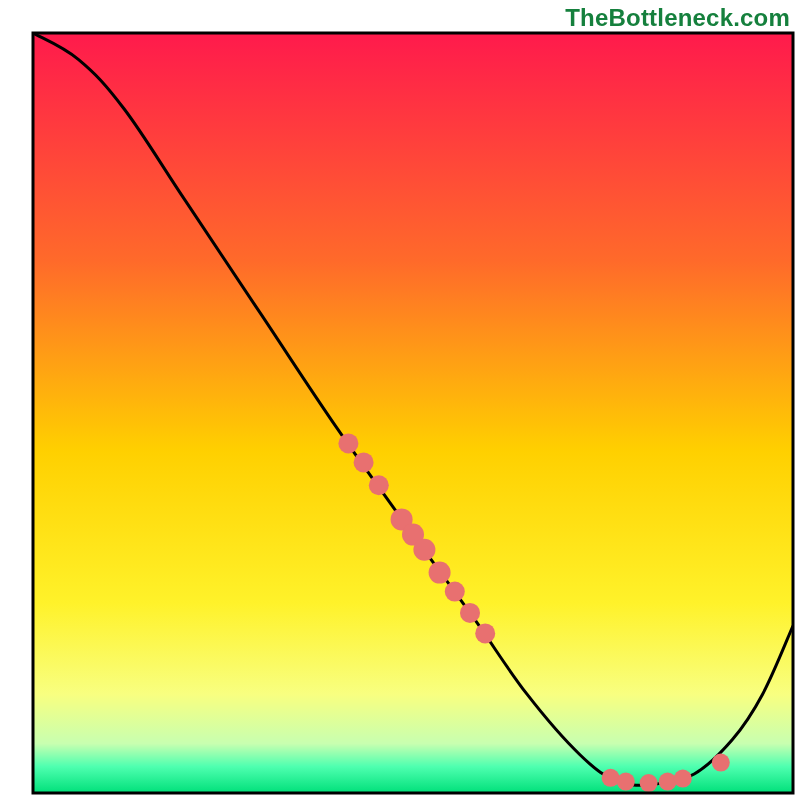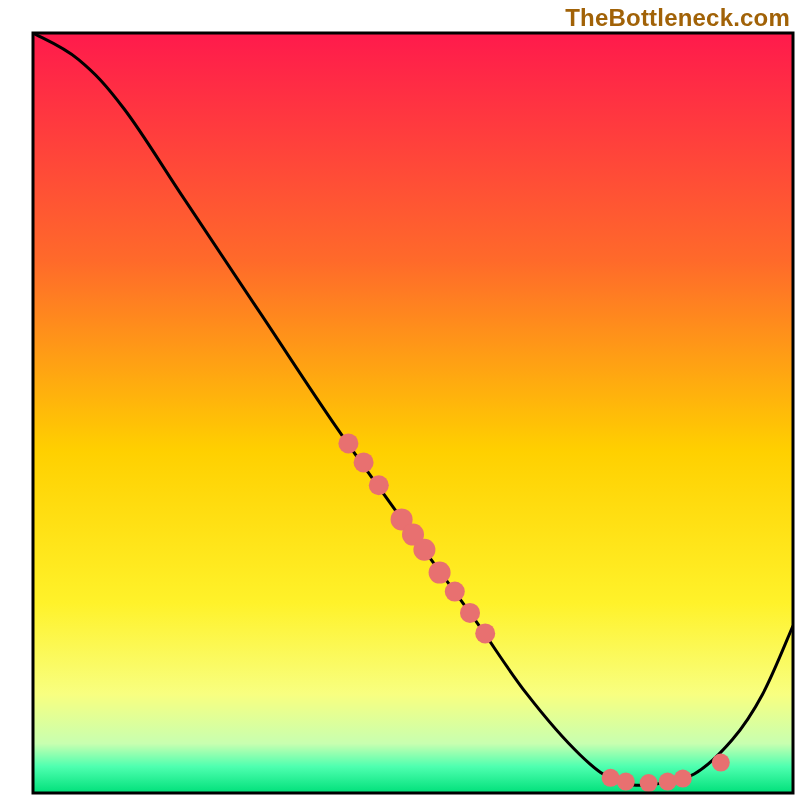--- a/index.html
+++ b/index.html
@@ -15,21 +15,21 @@
     position: relative;
     width: 800px;
     height: 800px;
   }
   .attribution {
     position: absolute;
     top: 4px;
     right: 10px;
     font-size: 24px;
     font-weight: bold;
-    color: #a16207;
+    color: #15803d;
     letter-spacing: 0.2px;
     z-index: 50;
     text-align: center;
   }
   svg.chart {
     position: absolute;
     top: 0;
     left: 0;
     width: 800px;
     height: 800px;

